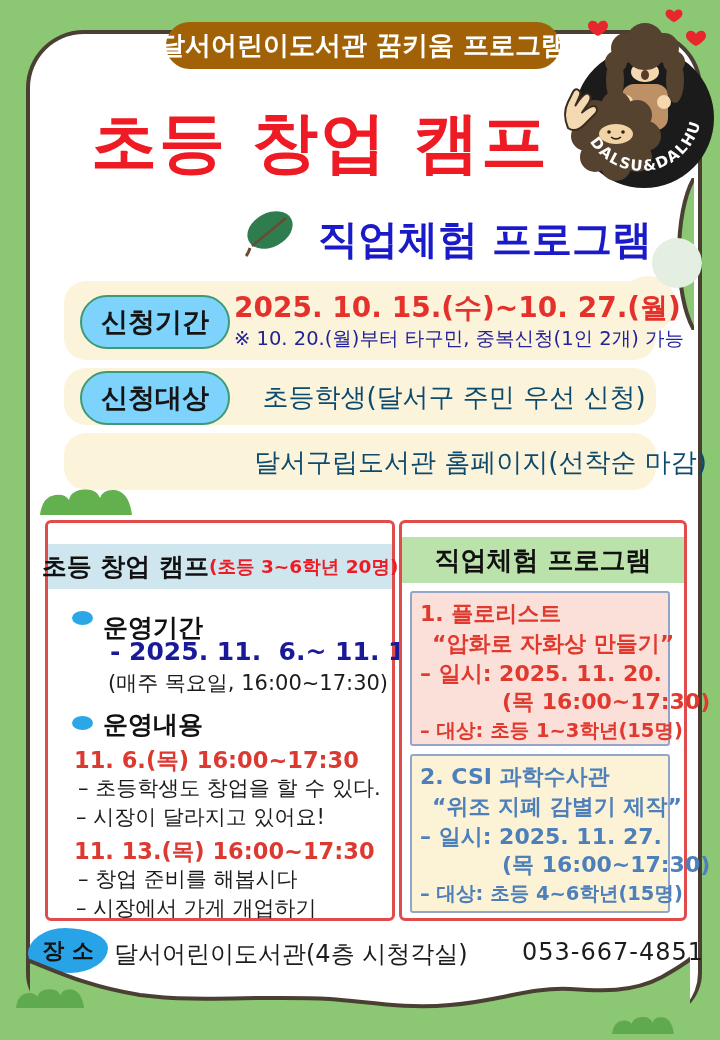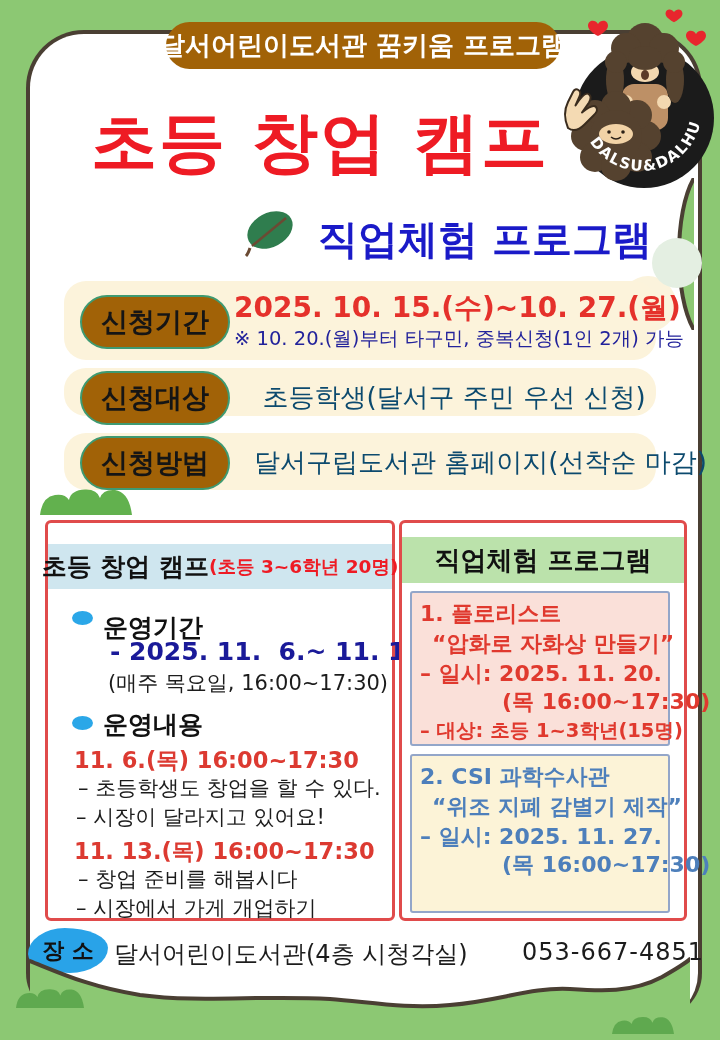--- a/index.html
+++ b/index.html
@@ -10,23 +10,23 @@
         border:4px solid #4A3F33;border-bottom:none;border-radius:58px 58px 46px 46px;}
   .top-banner{left:166px;top:22px;width:394px;height:47px;background:#a16207;border-radius:26px;
         color:#FFFFFF;font-weight:bold;font-size:26px;display:flex;align-items:center;justify-content:center;
         letter-spacing:0px;white-space:pre;}
   .title{left:40px;top:98px;width:560px;text-align:center;color:#EE1B24;font-weight:800;
         font-size:66px;letter-spacing:2px;white-space:pre;}
   .subtitle{left:318px;top:212px;width:330px;color:#1A1AC8;font-weight:bold;font-size:40px;white-space:pre;}
   .leaf{left:240px;top:206px;}
   .info-row{left:64px;width:592px;background:#FCF3DB;border-radius:22px;}
   .row1{top:281px;height:79px;}
-  .row2{top:368px;height:48px;}
+  .row2{top:368px;height:57px;}
   .row3{top:433px;height:57px;}
-  .pill{position:absolute;left:16px;width:146px;height:50px;background:#a16207;border:2px solid #3E9A72;
+  .pill{position:absolute;left:16px;width:146px;height:50px;background:#7dd3fc;border:2px solid #3E9A72;
         border-radius:28px;display:flex;align-items:center;justify-content:center;
         color:#151515;font-weight:bold;font-size:27px;white-space:pre;}
   .row1 .pill{top:14px;} .row2 .pill,.row3 .pill{top:3px;}
   .period-dates{position:absolute;left:170px;top:8px;width:415px;text-align:center;color:#E5312B;
         font-weight:bold;font-size:28px;white-space:pre;}
   .period-note{position:absolute;left:170px;top:44px;width:415px;text-align:center;color:#22229B;
         font-size:19.5px;font-weight:500;white-space:pre;}
   .row-text{position:absolute;left:190px;top:12px;width:400px;text-align:center;color:#0c4a6e;
         font-size:26px;font-weight:500;white-space:pre;}
   .panel{top:520px;background:#FFFFFF;border:3px solid #E04B4B;border-radius:6px;}
@@ -149,21 +149,20 @@
     <div class="period-dates">2025. 10. 15.(수)~10. 27.(월)</div>
     <div class="period-note">※ 10. 20.(월)부터 타구민, 중복신청(1인 2개) 가능</div>
   </div>
 
   <div class="abs info-row row2">
     <div class="pill">신청대상</div>
     <div class="row-text">초등학생(달서구 주민 우선 신청)</div>
   </div>
 
   <div class="abs info-row row3">
-    <div class="pill">신청방법</div>
     <div class="row-text">달서구립도서관 홈페이지(선착순 마감)</div>
   </div>
 
   <svg class="abs" style="left:40px;top:485px;" width="92" height="30" viewBox="0 0 92 30">
     <path d="M0 30 Q2 12 15 10 Q25 8.5 29 15 Q31 5 45 4.5 Q57 4 60 13 Q63 4 75 5 Q89 7 92 30 Z" fill="#62B14E"></path>
   </svg>
 
   <div class="abs panel camp-panel">
     <div class="camp-header">
       <span class="main">초등 창업 캠프</span><span class="sub">(초등 3~6학년 20명)</span>
@@ -191,20 +190,21 @@
       <div class="p-line pl3">– 일시: 2025. 11. 20.</div>
       <div class="p-line pl4">(목 16:00~17:30)</div>
       <div class="p-line pl5">– 대상: 초등 1~3학년(15명)</div>
     </div>
 
     <div class="prog-card prog-card2">
       <div class="p-line pl1">2. CSI 과학수사관</div>
       <div class="p-line pl2">“위조 지폐 감별기 제작”</div>
       <div class="p-line pl3">– 일시: 2025. 11. 27.</div>
       <div class="p-line pl4">(목 16:00~17:30)</div>
+      <div class="p-line pl5">– 대상: 초등 4~6학년(15명)</div>
     </div>
   </div>
 
   <div class="abs blob blob-loc">장 소</div>
   <div class="abs foot-text loc-text">달서어린이도서관(4층 시청각실)</div>
   <div class="abs foot-text phone">053-667-4851</div>
 
   <svg class="abs" style="left:30px;top:935px;" width="660" height="105" viewBox="0 0 660 105">
     <path d="M 0 26 C 30 38 60 52 110 60 C 170 68 230 60 300 64 C 340 67 375 74 420 70 C 470 66 500 52 540 54 C 570 56 602 58 632 42 C 646 34 656 28 660 24 L 660 105 L 0 105 Z" fill="#8CC873"></path>
     <path d="M 0 26 C 30 38 60 52 110 60 C 170 68 230 60 300 64 C 340 67 375 74 420 70 C 470 66 500 52 540 54 C 570 56 602 58 632 42 C 646 34 656 28 660 24" fill="none" stroke="#4A3F33" stroke-width="4" stroke-linecap="round"></path>

